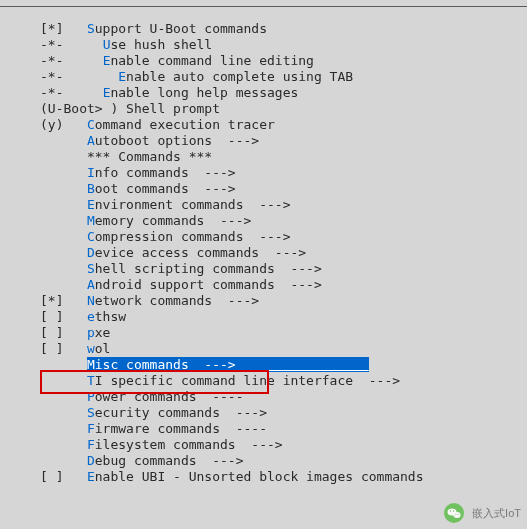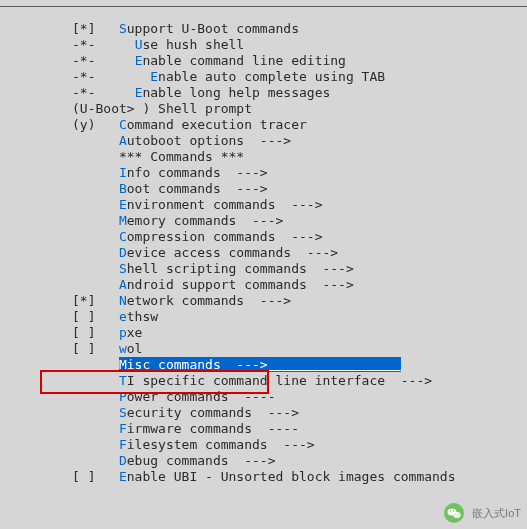--- a/index.html
+++ b/index.html
@@ -13,21 +13,21 @@
     width: 527px;
     height: 529px;
     overflow: hidden;
     position: relative;
   }
   .rule {
     border-top: 1px solid #5a5a5a;
     margin: 6px 0 4px 0;
   }
   .content {
-    padding: 10px 0 0 72px;
+    padding: 10px 0 0 40px;
     white-space: pre;
   }
   .line { display: block; }
   .hl { color: #0066cc; } 
   .sel {
     background: #0066cc;
     color: #ffffff;
     text-decoration: underline;
   }
   .redbox {

